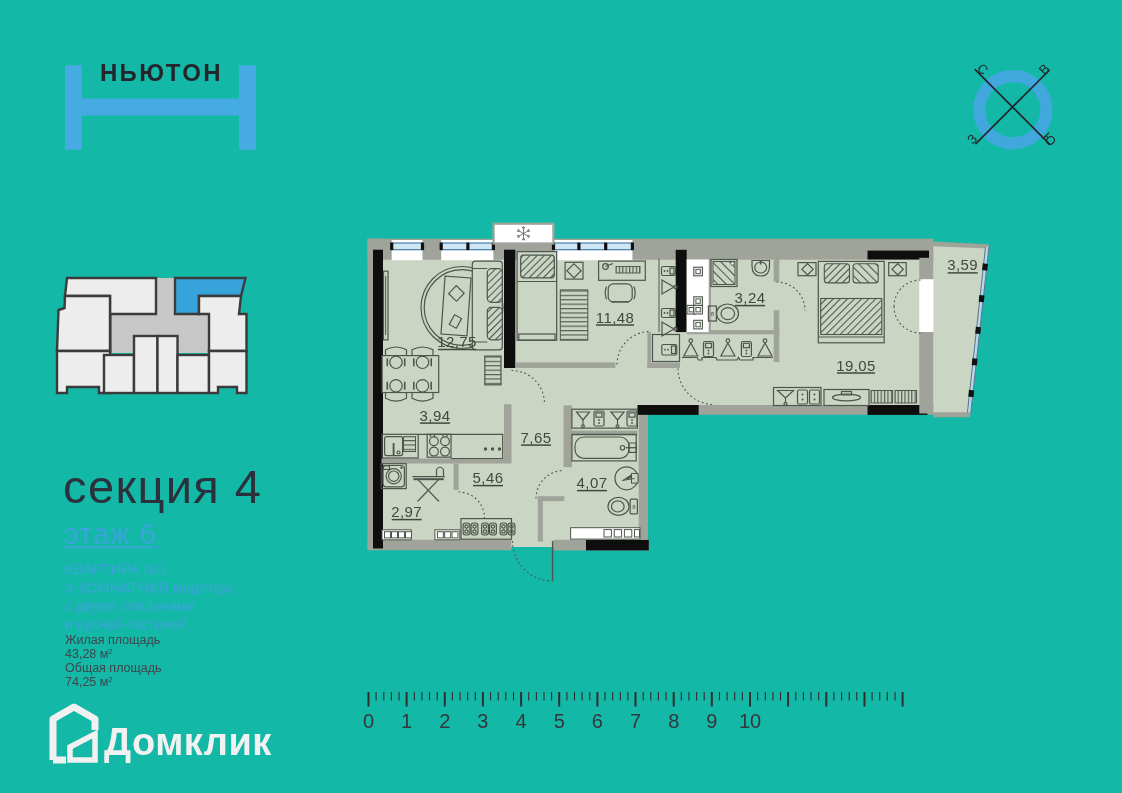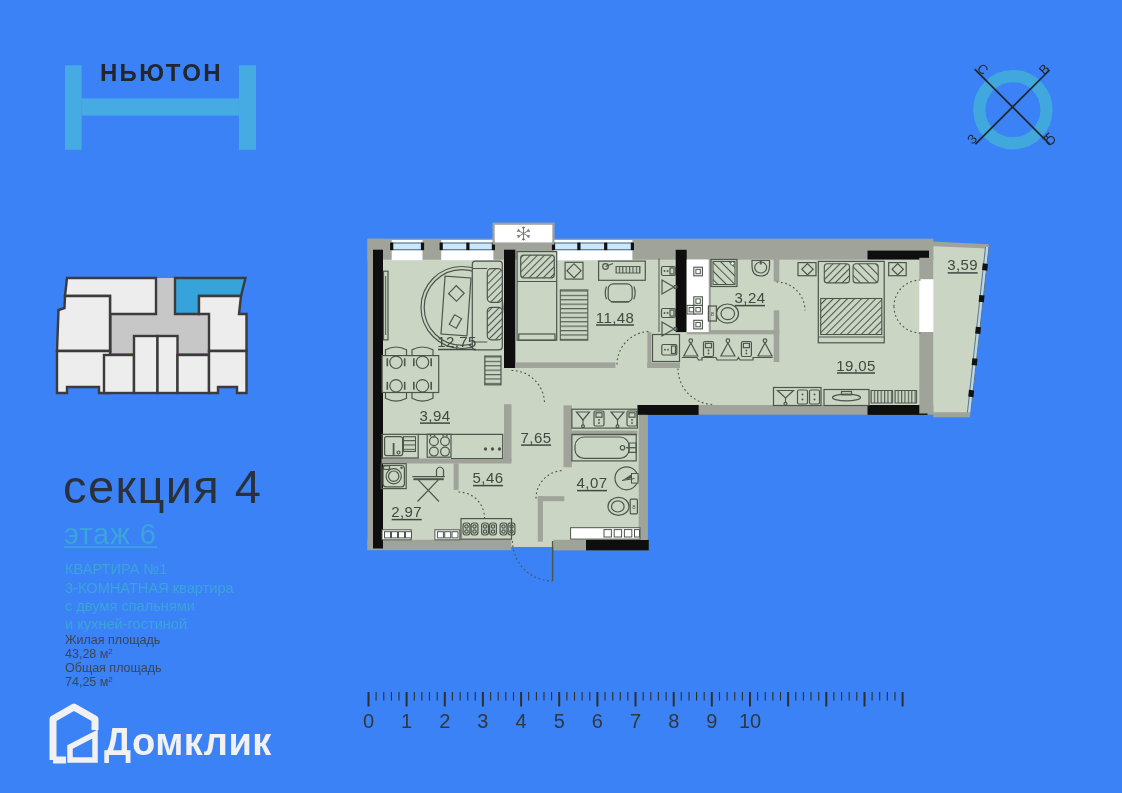--- a/index.html
+++ b/index.html
@@ -1,16 +1,16 @@
 <!DOCTYPE html>
 <html><head>
 <meta charset="utf-8">
 <style>
 html,body{margin:0;padding:0;background:#fff;}
-#page{position:relative;width:1122px;height:793px;background:#3b82f6;overflow:hidden;
+#page{position:relative;width:1122px;height:793px;background:#14b8a6;overflow:hidden;
 font-family:"Liberation Sans", sans-serif;}
 svg{position:absolute;left:0;top:0;}
 text{font-family:"Liberation Sans", sans-serif;}
 </style>
 </head>
 <body>
 <div id="page">
 <svg width="1122" height="793" viewBox="0 0 1122 793">
 <defs>
 <pattern id="hd" width="5" height="5" patternUnits="userSpaceOnUse" patternTransform="rotate(45)">

